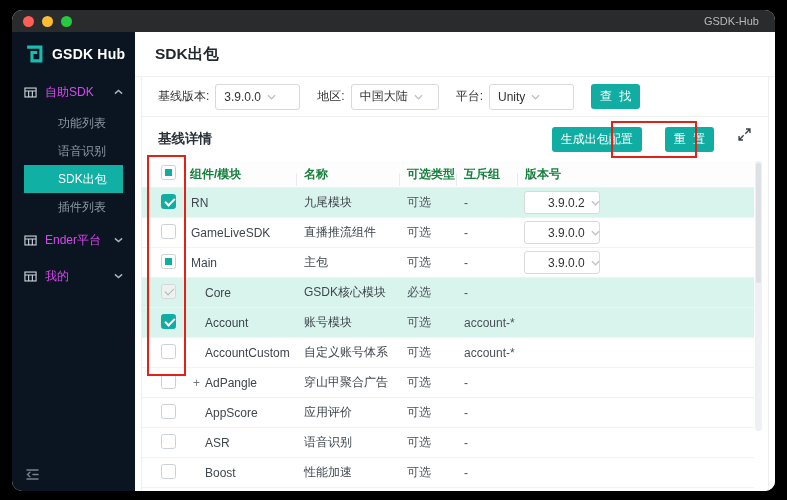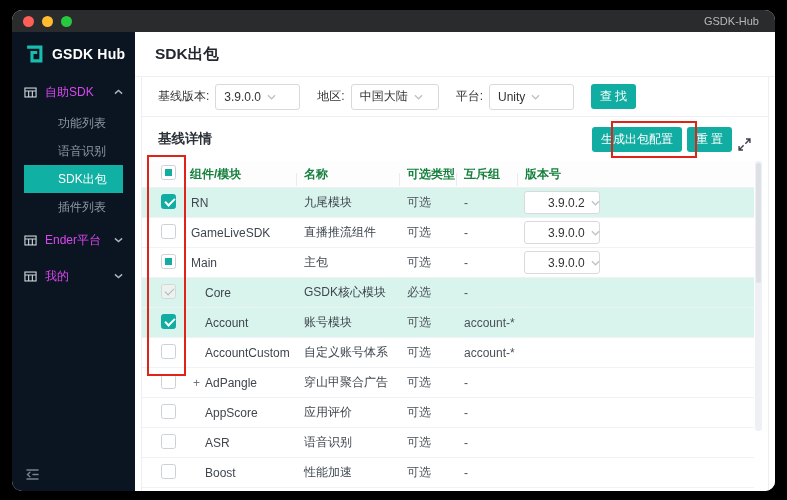--- a/index.html
+++ b/index.html
@@ -46,25 +46,25 @@
 
   .filter-row{height:40px;display:flex;align-items:center;padding:0 16px;border-bottom:1px solid #edf0f2;flex:none}
   .f-label{font-size:12px;color:#333;margin-right:6px;white-space:nowrap}
   .f-group{display:flex;align-items:center;margin-right:17px}
   .select{height:26px;border:1px solid #d9d9d9;border-radius:3px;background:#fff;display:flex;align-items:center;
     justify-content:flex-start;padding:0 8px;font-size:12px;color:#333;cursor:pointer}
   .select.w85{width:85px}.select.w88{width:88px}
   .sel-chev{width:9px;height:6px;flex:none;margin-left:6px}
   .sel-chev polyline{fill:none;stroke:#bcc2c9;stroke-width:1.4}
   .btn{background:#12ada2;color:#fff;border:none;border-radius:3px;height:25px;font-size:12px;
-    padding:0 9px;font-family:Liberation Serif, serif;cursor:pointer;white-space:nowrap}
+    padding:0 9px;font-family:Liberation Mono, monospace;cursor:pointer;white-space:nowrap}
 
   .section-row{height:44px;display:flex;align-items:center;padding:0 16px;flex:none}
   .section-title{font-size:13.5px;font-weight:700;color:#2b3138;flex:1}
-  .section-actions{display:flex;align-items:flex-end;gap:5px}
+  .section-actions{display:flex;align-items:flex-start;gap:23px}
   .expand-btn{width:15px;height:15px;color:#3c434a;cursor:pointer}
   .expand-btn svg{width:100%;height:100%}
   .expand-btn path{stroke:currentColor;stroke-width:1.5;fill:none}
 
   
   .tbl{flex:1;min-height:0;overflow:hidden;padding-right:14px}
   .thead,.tr{display:grid;grid-template-columns:42px 114px 103px 57px 61px 1fr;align-items:center}
   .thead{height:27px;border-bottom:1px solid #eef0f2;background:#fdfdfe}
   .th{font-size:12px;font-weight:700;color:#15803d;position:relative;padding-left:6px;white-space:nowrap}
   .th.sep::before{content:'';position:absolute;left:-2px;top:7px;width:1px;height:13px;background:#e9ecef}

